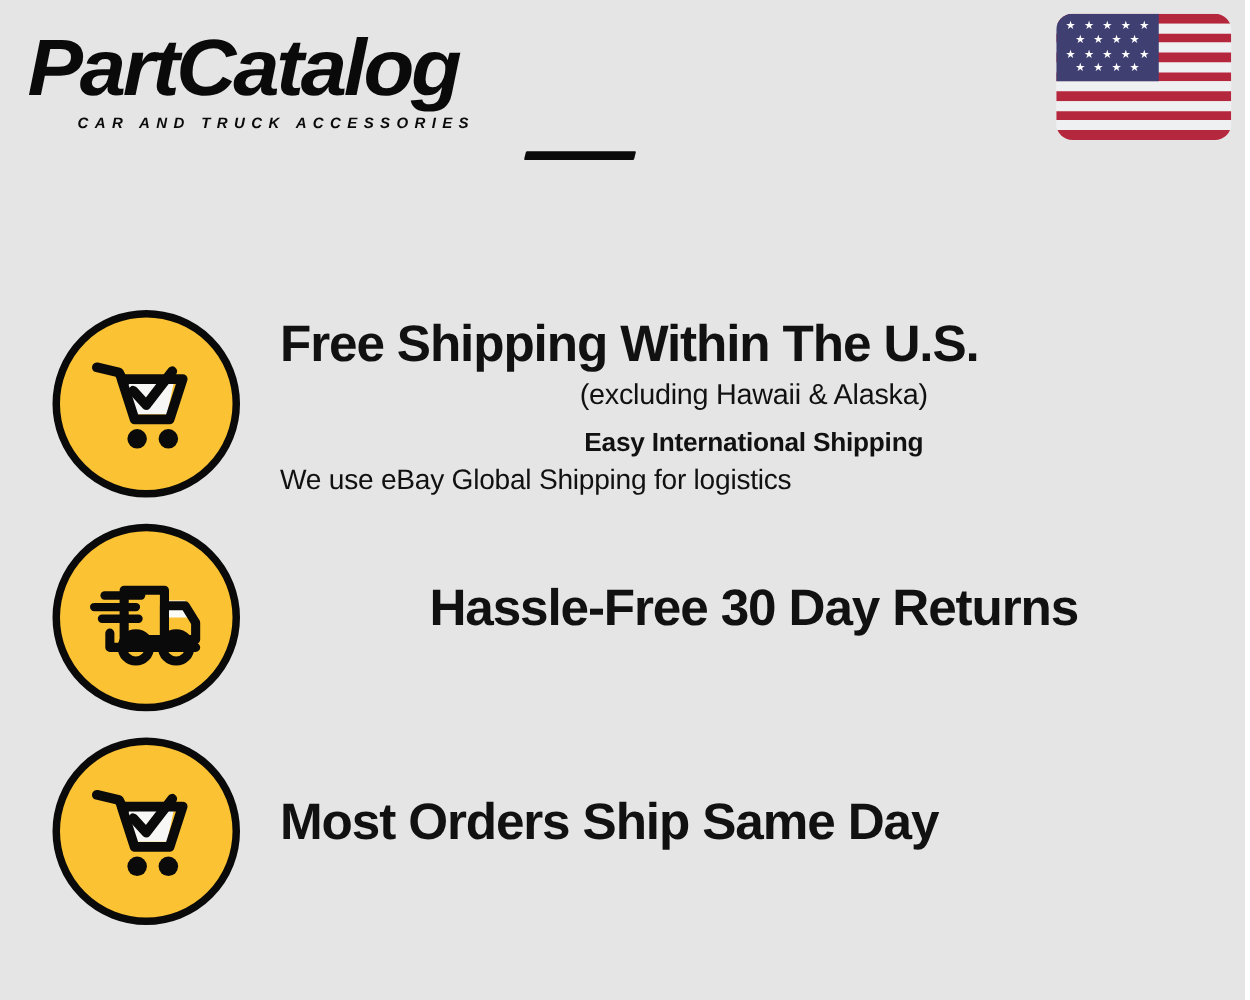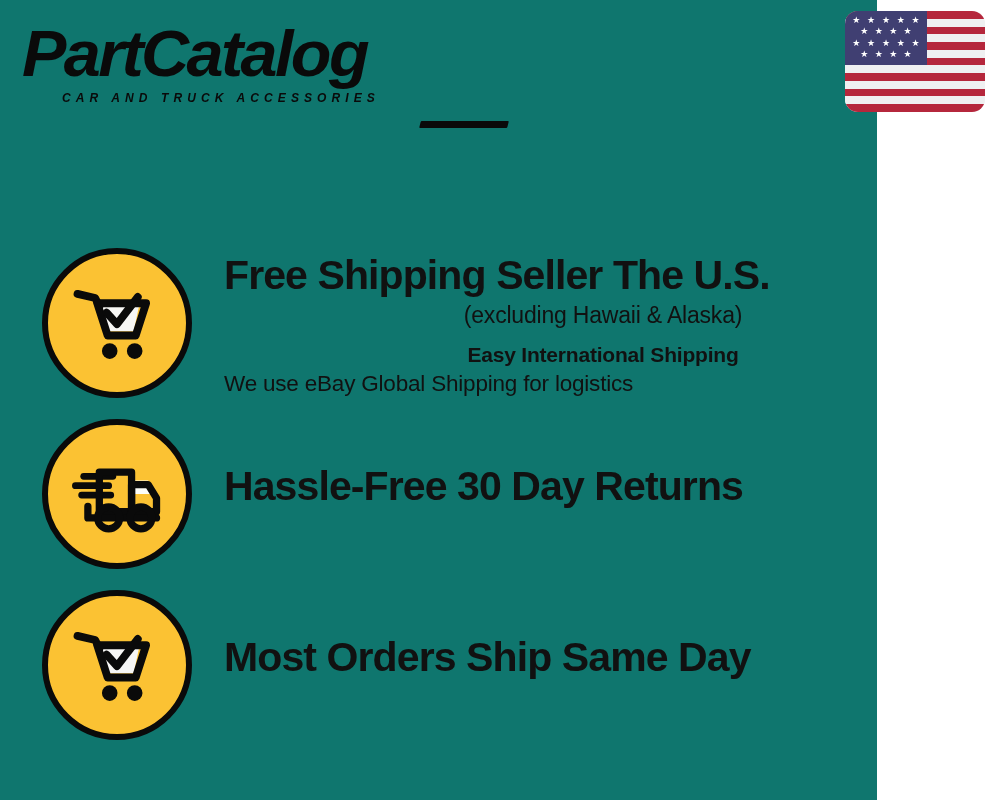--- a/index.html
+++ b/index.html
@@ -12,23 +12,23 @@
     height: 800px;
     background: #ffffff;
     font-family: "Liberation Sans", sans-serif;
     color: #111111;
     overflow: hidden;
     position: relative;
   }
 
   .banner {
     position: relative;
-    width: 877px;
+    width: 996px;
     height: 800px;
-    background: #0f766e;
+    background: #e5e5e5;
   }
 
   
   .header {
     position: absolute;
     left: 0;
     top: 0;
     width: 1000px;
     height: 175px;
   }
@@ -159,21 +159,21 @@
   }
 
   .feature-row {
     position: absolute;
     left: 42px;
     width: 940px;
     display: flex;
     align-items: flex-start;
   }
   .feature-row.row-1 { top: 16px; }
-  .feature-row.row-2 { top: 187px; }
+  .feature-row.row-2 { top: 187px; text-align: center; }
   .feature-row.row-3 { top: 358px; }
 
   .feature-icon {
     position: relative;
     flex: 0 0 auto;
     width: 150px;
     height: 150px;
     border-radius: 50%;
     background: #fbc233;
     border: 6px solid #0a0a0a;
@@ -316,21 +316,21 @@
         <svg viewBox="0 0 100 100" aria-hidden="true">
           <polygon points="33,30 72,30 66,58 39,58" fill="#f7f7f5"></polygon>
           <path d="M12 22 L29 26 L33 34" fill="none" stroke="#0a0a0a" stroke-width="7.5" stroke-linecap="round" stroke-linejoin="round"></path>
           <path d="M31 31 L78 31 L68 62 L41 62 Z" fill="none" stroke="#0a0a0a" stroke-width="7.5" stroke-linecap="round" stroke-linejoin="round"></path>
           <path d="M40 40 L50 51 L70 25" fill="none" stroke="#0a0a0a" stroke-width="7.5" stroke-linecap="round" stroke-linejoin="round"></path>
           <circle cx="43" cy="77" r="7.5" fill="#0a0a0a"></circle>
           <circle cx="67" cy="77" r="7.5" fill="#0a0a0a"></circle>
         </svg>
       </span>
       <div class="feature-text">
-        <span class="feature-title">Free Shipping Seller The U.S.</span>
+        <span class="feature-title">Free Shipping Within The U.S.</span>
         <span class="feature-sub">(excluding Hawaii &amp; Alaska)</span>
         <span class="feature-subtitle-strong">Easy International Shipping</span>
         <span class="feature-detail">We use eBay Global Shipping for logistics</span>
       </div>
     </div>
 
     <div class="feature-row row-2">
       <span class="feature-icon">
         <svg viewBox="0 0 100 100" aria-hidden="true">
           <polygon points="67,37 80,37 85,50 67,50" fill="#fdfdf7"></polygon>

